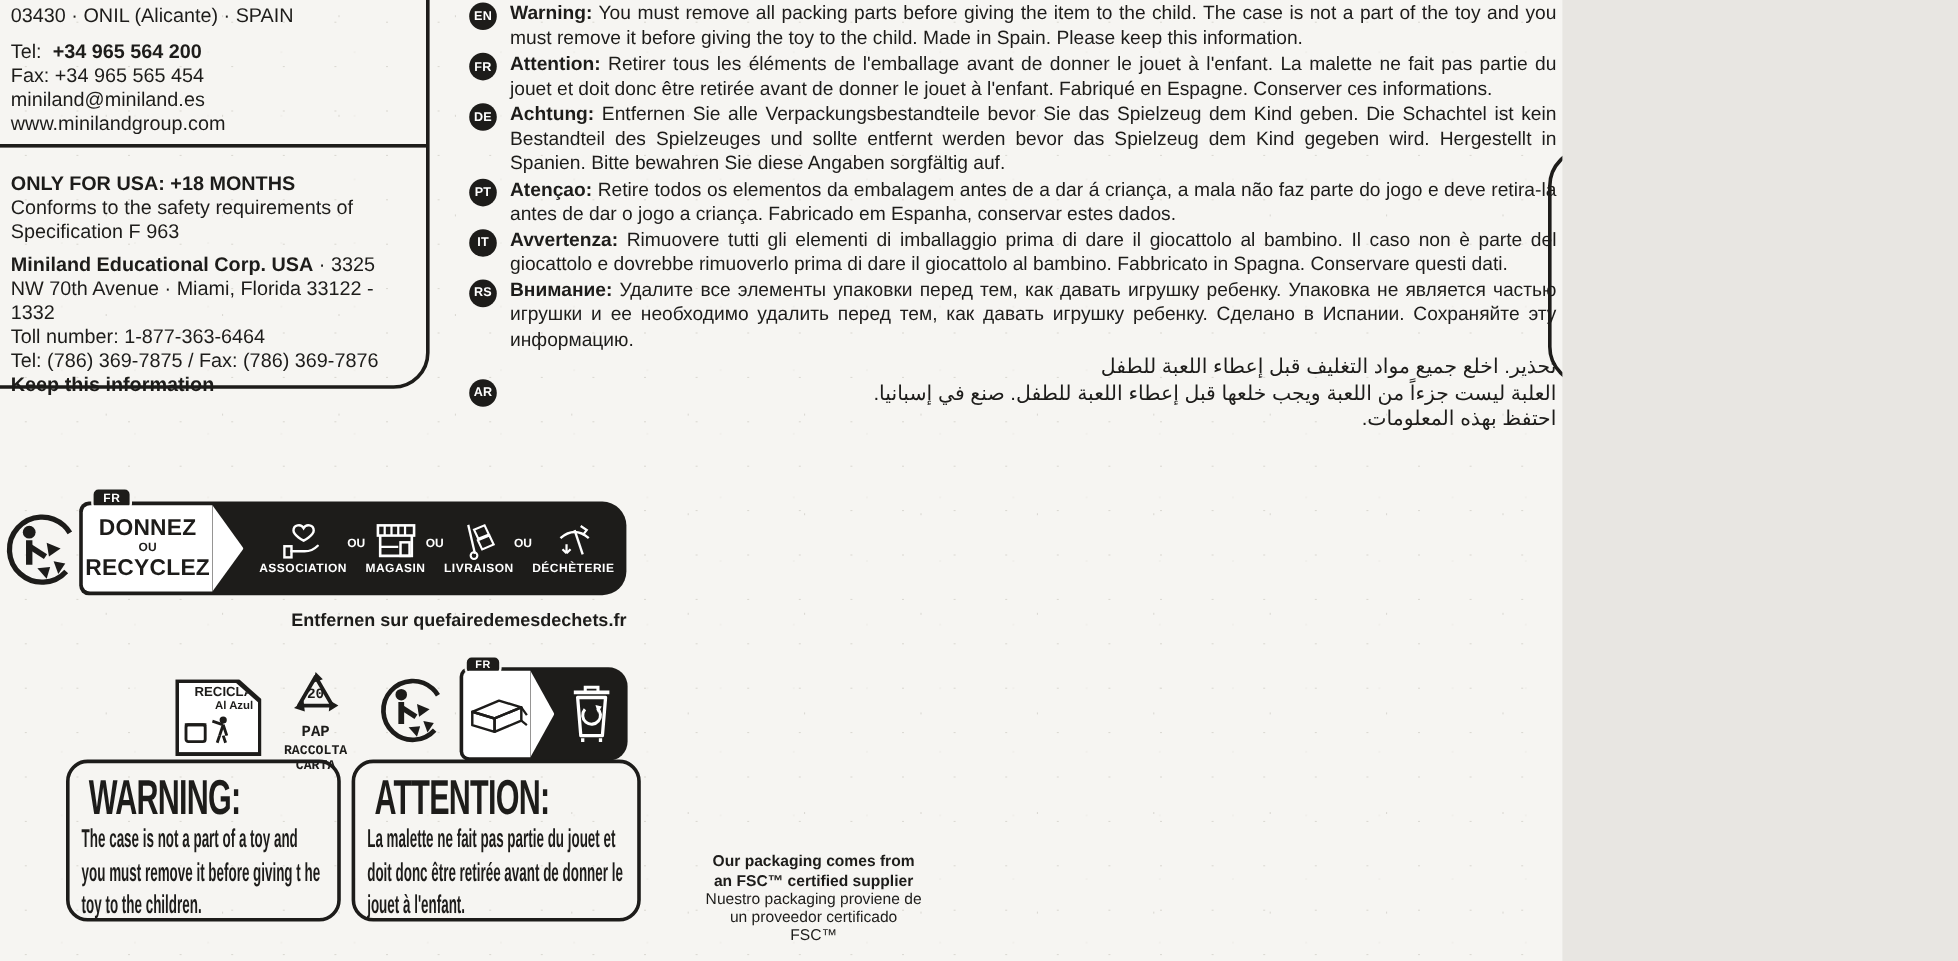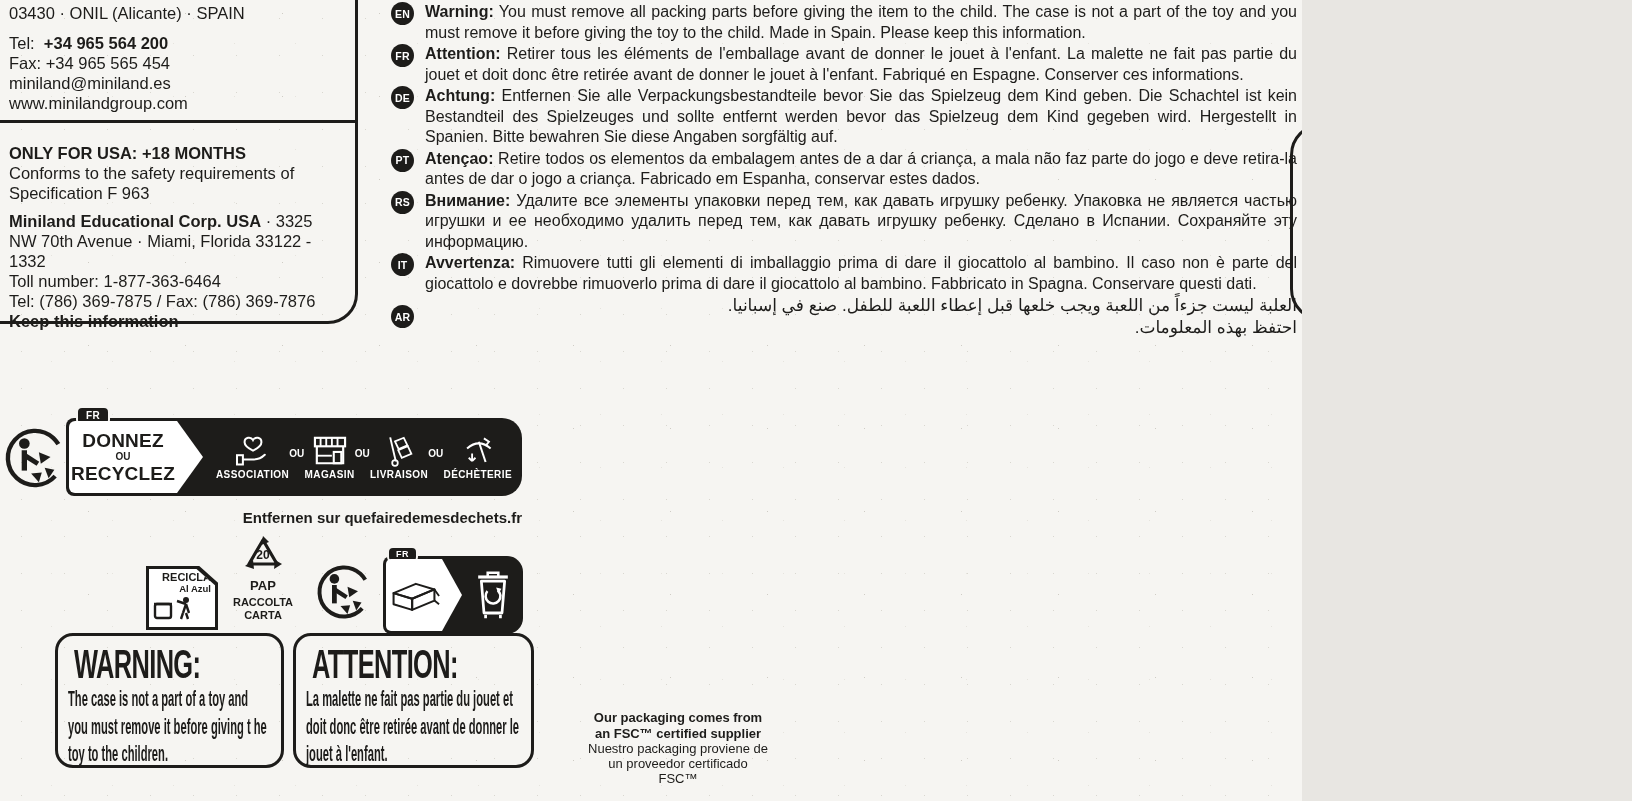--- a/index.html
+++ b/index.html
@@ -64,21 +64,21 @@
   
   .recicla{position:absolute;left:146px;top:566px;width:72px;height:64px;}
   .recicla .outer{position:absolute;inset:0;background:#1d1c1a;
     clip-path:polygon(0 0,74% 0,100% 26%,100% 100%,0 100%);}
   .recicla .inner{position:absolute;inset:3px;background:#fff;
     clip-path:polygon(0 0,72% 0,100% 28%,100% 100%,0 100%);
     display:flex;flex-direction:column;padding:3px 4px;box-sizing:border-box;text-align:right;}
   .recicla .t1{font-size:11px;font-weight:800;line-height:1.05;}
   .recicla .t2{font-size:9.5px;font-weight:700;line-height:1.05;}
   .recicla svg{margin-top:2px;}
-  .pap{position:absolute;left:230px;top:533px;width:66px;text-align:center;line-height:1;}
+  .pap{position:absolute;left:230px;top:557px;width:66px;text-align:center;line-height:1;font-family:Liberation Mono, monospace;}
   .pap .num{position:absolute;left:0;top:16px;width:100%;text-align:center;
     font-size:12px;font-weight:700;}
   .pap .papl{font-size:13px;font-weight:700;margin-top:2px;}
   .pap .sub{font-size:11px;font-weight:800;line-height:1.15;margin-top:4px;}
   .triman-sm{position:absolute;left:316px;top:563px;width:56px;height:58px;color:#1d1c1a;}
   .binbanner{position:absolute;left:383px;top:556px;width:140px;height:78px;
     background:#1d1c1a;border-radius:8px 16px 16px 8px;}
   .binbanner .fr-tab{left:4px;top:-10px;font-size:9px;padding:1px 7px 2px;}
   .binbanner .pennant{width:56px;border-radius:5px 0 0 5px;}
   .binbanner .pennant-tip{left:59px;width:20px;}
@@ -134,30 +134,31 @@
     </div>
     <div class="wrow">
       <span class="badge">DE</span>
       <div class="wtext"><b>Achtung:</b> <span>Entfernen Sie alle Verpackungsbestandteile bevor Sie das Spielzeug dem Kind geben. Die Schachtel ist kein Bestandteil des Spielzeuges und sollte entfernt werden bevor das Spielzeug dem Kind gegeben wird. Hergestellt in Spanien. Bitte bewahren Sie diese Angaben sorgfältig auf.</span></div>
     </div>
     <div class="wrow">
       <span class="badge">PT</span>
       <div class="wtext"><b>Atençao:</b> <span>Retire todos os elementos da embalagem antes de a dar á criança, a mala não faz parte do jogo e deve retira-la antes de dar o jogo a criança. Fabricado em Espanha, conservar estes dados.</span></div>
     </div>
     <div class="wrow">
+      <span class="badge">IT</span>
+      <div class="wtext"><b>Avvertenza:</b> <span>Rimuovere tutti gli elementi di imballaggio prima di dare il giocattolo al bambino. Il caso non è parte del giocattolo e dovrebbe rimuoverlo prima di dare il giocattolo al bambino. Fabbricato in Spagna. Conservare questi dati.</span></div>
+    </div>
+    <div class="wrow">
       <span class="badge">RS</span>
       <div class="wtext"><b>Внимание:</b> <span>Удалите все элементы упаковки перед тем, как давать игрушку ребенку. Упаковка не является частью игрушки и ее необходимо удалить перед тем, как давать игрушку ребенку. Сделано в Испании. Сохраняйте эту информацию.</span></div>
-    </div>
-    <div class="wrow">
-      <span class="badge">IT</span>
-      <div class="wtext"><b>Avvertenza:</b> <span>Rimuovere tutti gli elementi di imballaggio prima di dare il giocattolo al bambino. Il caso non è parte del giocattolo e dovrebbe rimuoverlo prima di dare il giocattolo al bambino. Fabbricato in Spagna. Conservare questi dati.</span></div>
     </div>
     <div class="wrow ar">
       <span class="badge">AR</span>
       <div class="wtext">
+        <div>تحذير. اخلع جميع مواد التغليف قبل إعطاء اللعبة للطفل</div>
         <div>العلبة ليست جزءاً من اللعبة ويجب خلعها قبل إعطاء اللعبة للطفل. صنع في إسبانيا.</div>
         <div>احتفظ بهذه المعلومات.</div>
       </div>
     </div>
   </div>
 
   <svg class="ce" viewBox="0 0 118 66">
     <circle cx="27" cy="33" r="24" fill="none" stroke="currentColor" stroke-width="11" stroke-dasharray="123.6 27.2" transform="rotate(32.5 27 33)"></circle>
     <circle cx="85" cy="33" r="24" fill="none" stroke="currentColor" stroke-width="11" stroke-dasharray="123.6 27.2" transform="rotate(32.5 85 33)"></circle>
     <path d="M85 33 h22" stroke="currentColor" stroke-width="11"></path>

